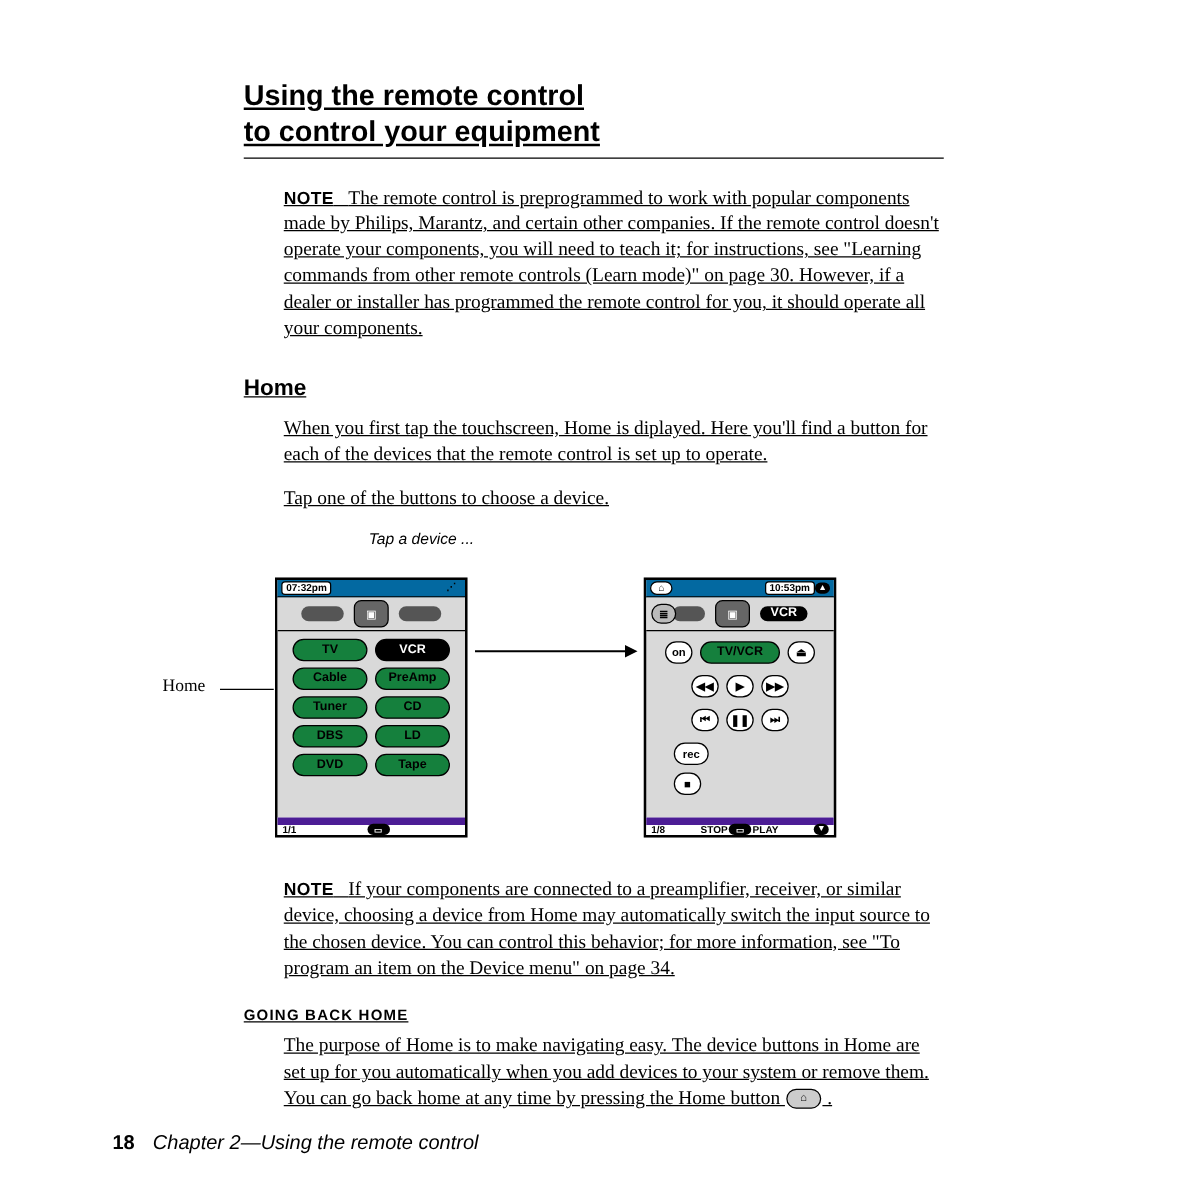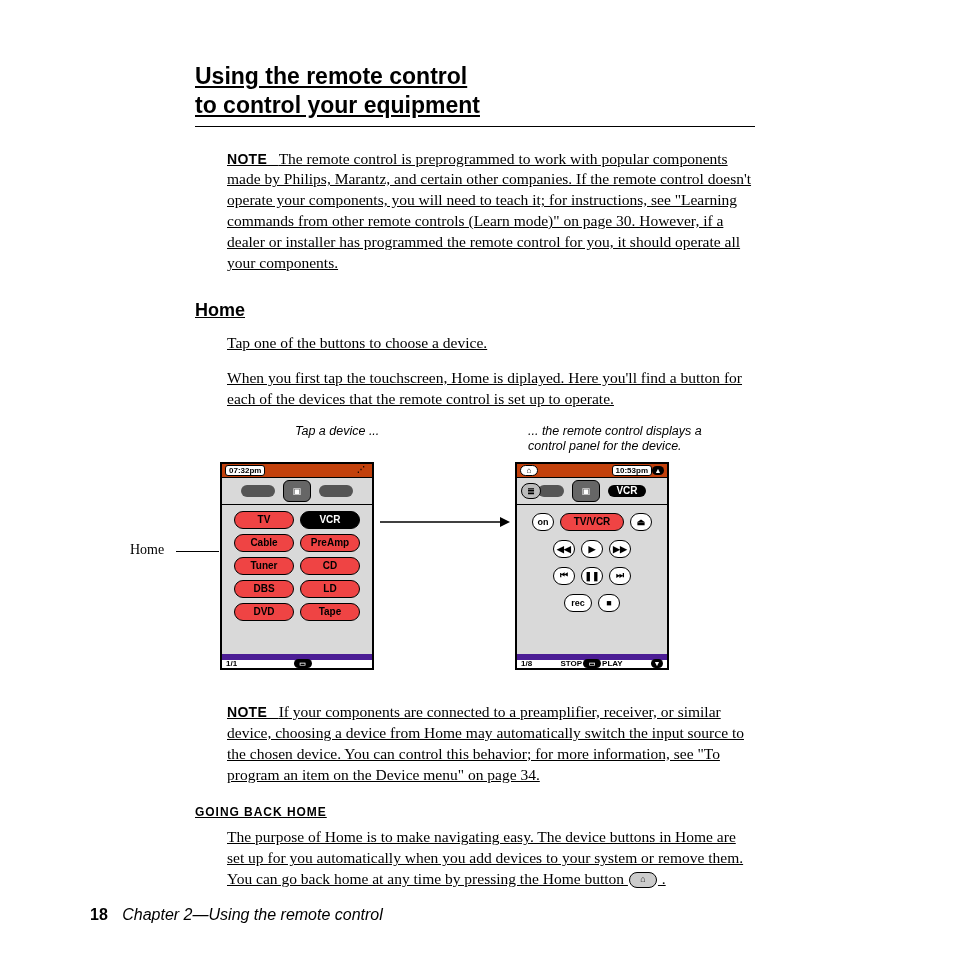--- a/index.html
+++ b/index.html
@@ -96,21 +96,21 @@
     width: 154px;
     height: 208px;
     border: 2px solid #000;
     background: #d9d9d9;
     box-sizing: border-box;
   }
   .remote-left { left: 25px; }
   .remote-right { left: 320px; }
   .r-top {
     height: 14px;
-    background: #c2410c;
+    background: #0369a1;
     border-bottom: 1px solid #000;
     display: flex;
     align-items: center;
     font-family: "Arial", sans-serif;
     font-size: 8px;
     font-weight: bold;
     padding: 0 3px;
     box-sizing: border-box;
   }
   .r-top .time-badge {
@@ -162,21 +162,21 @@
     display: flex;
     gap: 6px;
     justify-content: center;
   }
   .btn-pill {
     flex: 1;
     max-width: 60px;
     height: 18px;
     border: 1.5px solid #000;
     border-radius: 10px;
-    background: #ef4444;
+    background: #15803d;
     font-family: "Arial Narrow", "Arial", sans-serif;
     font-size: 10px;
     font-weight: bold;
     display: flex;
     align-items: center;
     justify-content: center;
     box-sizing: border-box;
   }
   .btn-pill.sel {
     background: #000;
@@ -272,27 +272,26 @@
       <span>to control your equipment</span>
     </h1>
     <hr class="rule">
 
     <p class="body body-indent">
       <span class="note-label">NOTE</span>&nbsp;&nbsp;&nbsp;<span>The remote control is preprogrammed to work with popular components made by Philips, Marantz, and certain other companies. If the remote control doesn't operate your components, you will need to teach it; for instructions, see "Learning commands from other remote controls (Learn mode)" on page 30. However, if a dealer or installer has programmed the remote control for you, it should operate all your components.</span>
     </p>
 
     <h2 class="section">Home</h2>
 
+    <p class="body body-indent">When you first tap the touchscreen, Home is diplayed. Here you'll find a button for each of the devices that the remote control is set up to operate.</p>
     <p class="body body-indent">Tap one of the buttons to choose a device.</p>
-    <p class="body body-indent">When you first tap the touchscreen, Home is diplayed. Here you'll find a button for each of the devices that the remote control is set up to operate.</p>
 
     <div class="figure-area">
 
       <div class="caption caption-left">Tap a device ...</div>
-      <div class="caption caption-right">... the remote control displays a control panel for the device.</div>
 
       <div class="home-label">Home</div>
       <div class="home-line"></div>
 
       <div class="remote remote-left">
         <div class="r-top">
           <span class="time-badge">07:32pm</span>
           <span class="spacer"></span>
           <span class="icon-sm">⋰</span>
         </div>
@@ -359,21 +358,21 @@
           <div class="r-row">
             <div class="btn-round">◀◀</div>
             <div class="btn-round">▶</div>
             <div class="btn-round">▶▶</div>
           </div>
           <div class="r-row">
             <div class="btn-round">⏮</div>
             <div class="btn-round">❚❚</div>
             <div class="btn-round">⏭</div>
           </div>
-          <div class="r-row" style="justify-content:center;padding:0 16px;">
+          <div class="r-row" style="justify-content:flex-end;padding:0 16px;flex-direction:column;">
             <div class="btn-round" style="width:28px">rec</div>
             <div class="btn-round">■</div>
           </div>
         </div>
         <div class="r-bottom">
           <span>1/8</span>
           <span style="display:flex;align-items:center;gap:1px;">
             <span>STOP</span>
             <span class="block-chip">▭</span>
             <span>PLAY</span>

